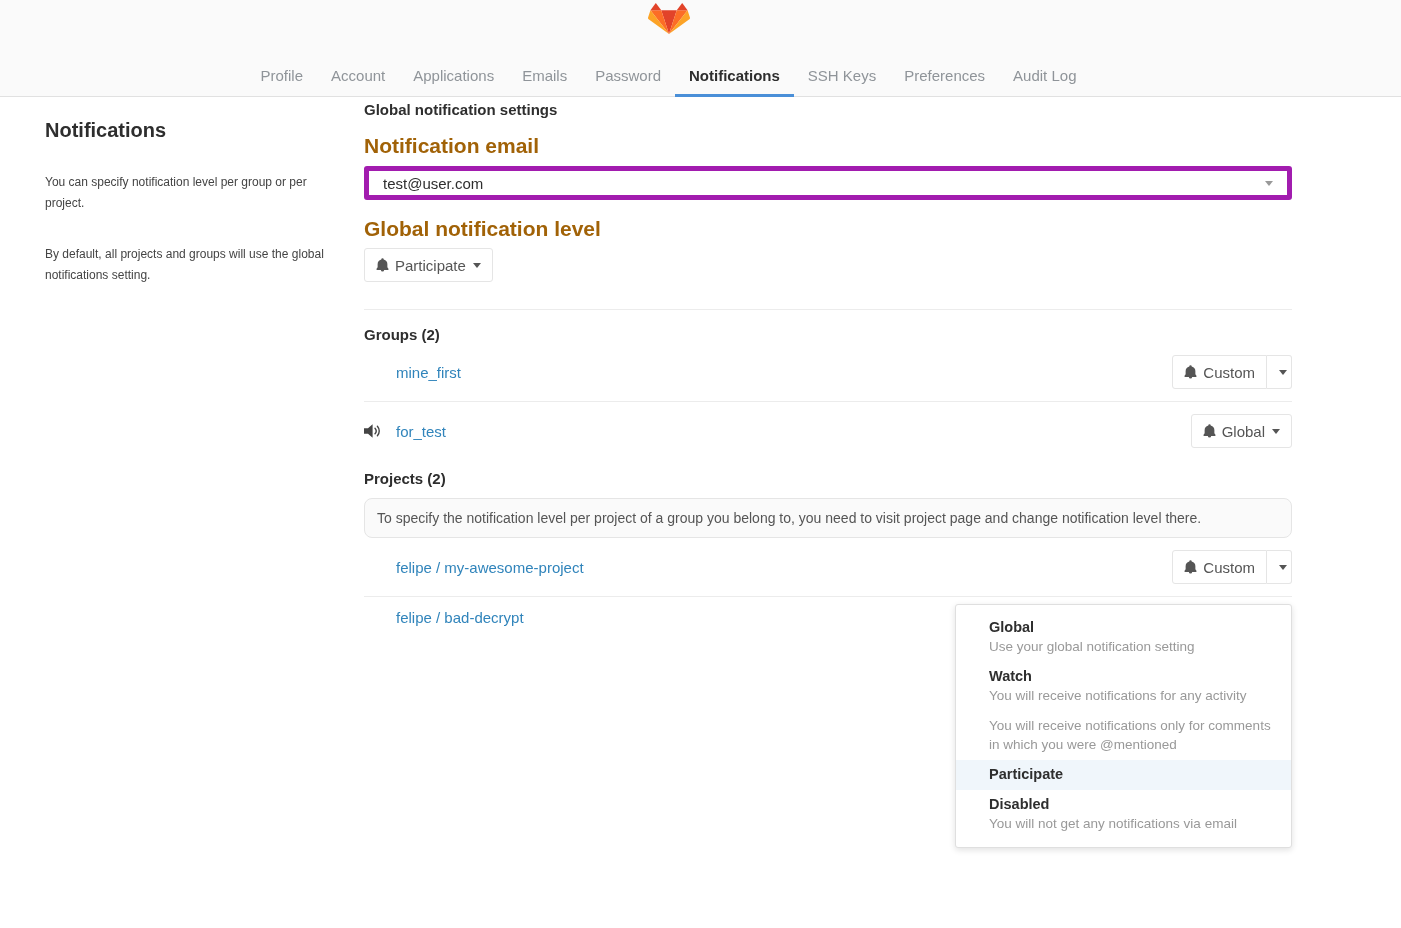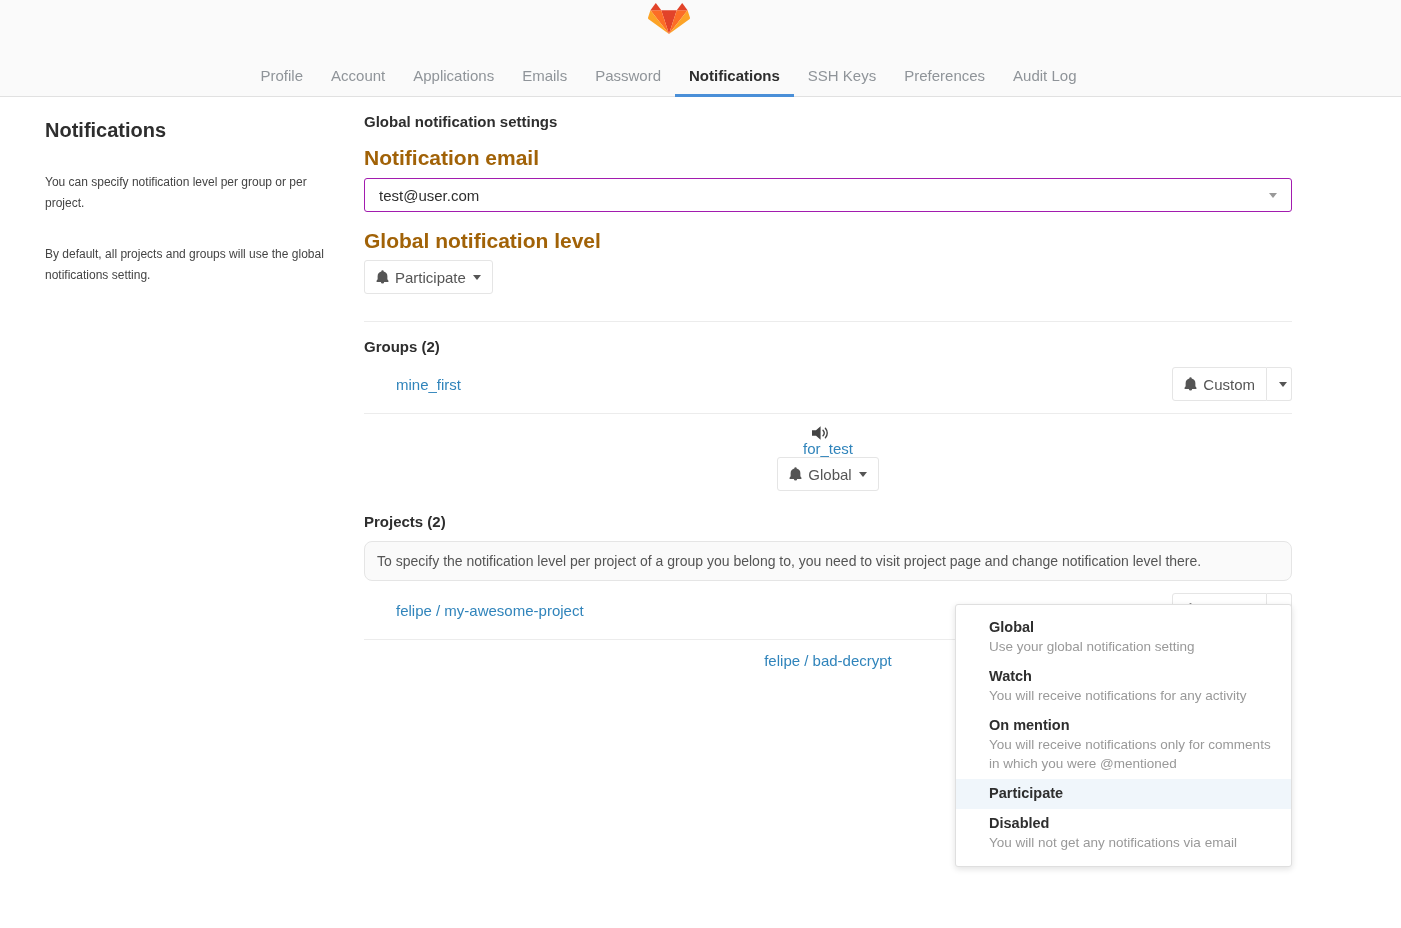--- a/index.html
+++ b/index.html
@@ -46,29 +46,29 @@
 
   
   .content { display: flex; padding: 0 109px 0 45px; }
   .side { width: 285px; margin-right: 34px; flex-shrink: 0; }
   .main { flex: 1; min-width: 0; }
 
   .side h2 { font-size: 20px; font-weight: 700; color: #2e2e2e; margin-top: 22px; }
   .side p  { font-size: 12px; line-height: 21px; color: #444; margin-top: 30px; }
 
   .section-title { font-size: 15px; font-weight: 700; color: #2e2e2e; }
-  #gns-title   { margin-top: 16px; }
+  #gns-title   { margin-top: 4px; }
   .field-label { display: block; font-size: 21px; font-weight: 700; color: #a16207; }
   #email-label { margin-top: 16px; }
   #level-label { margin-top: 17px; }
 
   .select-box {
     margin-top: 8px;
     height: 34px;
-    border: 1px solid #a21caf;
+    border: 5px solid #a21caf;
     border-radius: 3px;
     background: #fff;
     display: flex; align-items: center; justify-content: space-between;
     padding: 0 14px;
     font-size: 15px; color: #2e2e2e;
     cursor: pointer;
   }
 
   .caret {
     display: inline-block;
@@ -107,21 +107,21 @@
   hr.sep { border: none; border-top: 1px solid #ececec; margin-top: 27px; }
   #groups-title   { margin-top: 16px; }
   #projects-title { margin-top: 10px; }
 
   .rows { list-style: none; }
   .rows .row {
     display: flex; align-items: center;
     padding: 12px 0;
     border-bottom: 1px solid #ececec;
   }
-  .rows .row:last-child { border-bottom: none; flex-direction: column; }
+  .rows .row:last-child { border-bottom: none; }
   .icon-slot { width: 32px; flex-shrink: 0; display: flex; align-items: center; }
   .row-link { font-size: 15px; color: #3084bb; text-decoration: none; cursor: pointer; }
   .row-spacer { flex: 1; }
 
   .notice {
     margin-top: 11px;
     background: #fafafa;
     border: 1px solid #e5e5e5;
     border-radius: 8px;
     padding: 11px 12px;
@@ -275,21 +275,20 @@
   <div class="dropdown">
     <div class="dd-item">
       <div class="dd-title">Global</div>
       <div class="dd-desc">Use your global notification setting</div>
     </div>
     <div class="dd-item">
       <div class="dd-title">Watch</div>
       <div class="dd-desc">You will receive notifications for any activity</div>
     </div>
     <div class="dd-item">
-      <div class="dd-title">On mention</div>
       <div class="dd-desc">You will receive notifications only for comments in which you were @mentioned</div>
     </div>
     <div class="dd-item selected">
       <div class="dd-title">Participate</div>
     </div>
     <div class="dd-item">
       <div class="dd-title">Disabled</div>
       <div class="dd-desc">You will not get any notifications via email</div>
     </div>
   </div>

